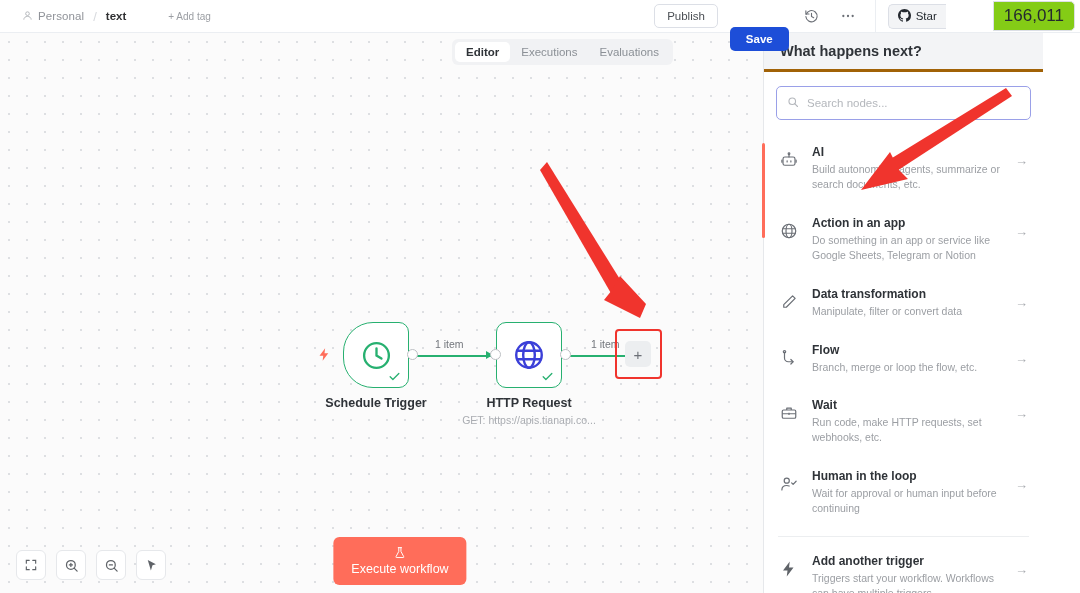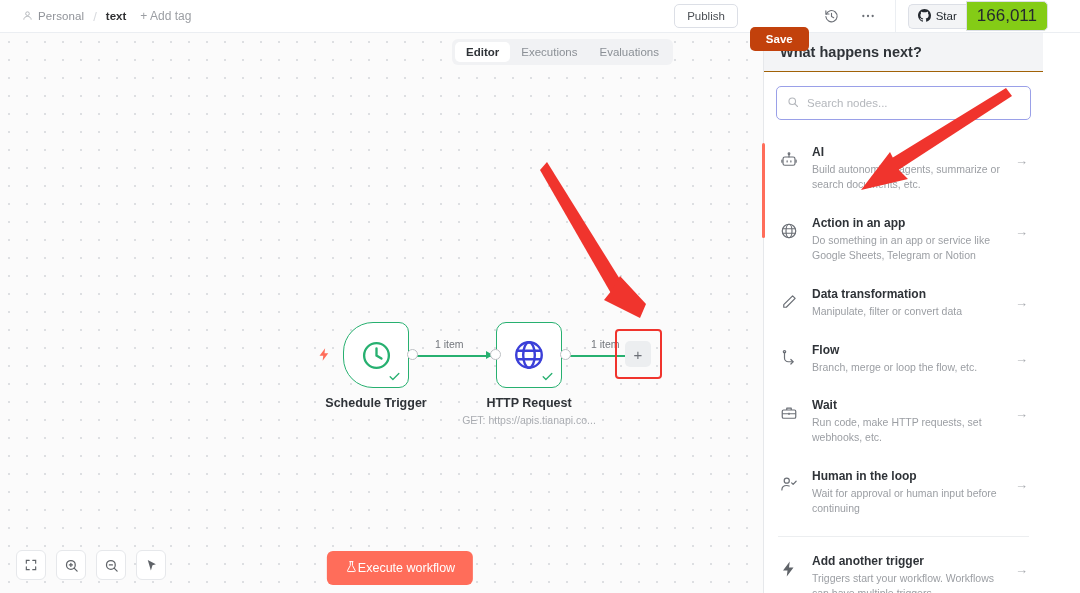--- a/index.html
+++ b/index.html
@@ -14,39 +14,39 @@
   
   .topbar {
     position: absolute; left: 0; top: 0; width: 1080px; height: 33px;
     background: #ffffff; border-bottom: 1px solid #ebeef2;
     display: flex; align-items: center; z-index: 30;
   }
   .breadcrumb { display: flex; align-items: center; margin-left: 22px; gap: 7px; }
   .bc-person { font-size: 11.5px; color: #909399; letter-spacing: .1px; }
   .bc-sep { color: #d7dade; font-size: 13px; padding: 0 2px; }
   .bc-name { font-size: 11.5px; color: #303133; font-weight: bold; }
-  .add-tag { margin-left: 14px; font-size: 12px; color: #9b9ea3; }
+  .add-tag { margin-left: 42px; font-size: 10px; color: #9b9ea3; }
   .top-right { margin-left: auto; display: flex; align-items: center; }
   .btn-publish {
     font-size: 11.5px; color: #4b4f54; background: #fff;
     border: 1px solid #dcdfe6; border-radius: 5px;
     padding: 5px 12px; cursor: pointer;
   }
   .btn-save {
-    font-size: 11.5px; color: #ffffff; background: #c2410c;
+    font-size: 11.5px; color: #ffffff; background: #1d4ed8;
     border: none; border-radius: 5px; font-weight: bold;
     padding: 6px 16px; margin-left: 12px; cursor: pointer; margin-top: 46px;
   }
   .icon-btn {
     width: 26px; height: 26px; margin-left: 10px; cursor: pointer;
     display: flex; align-items: center; justify-content: center;
     color: #6b6f76; border-radius: 4px; background: transparent;
   }
   .divider-v { width: 1px; height: 33px; background: #ebeef2; margin: 0 12px 0 14px; }
-  .star-group { display: flex; align-items: center; margin-right: 32px; }
+  .star-group { display: flex; align-items: center; margin-right: 5px; gap: 47px; }
   .star-left {
     display: flex; align-items: center; gap: 5px;
     background: #f3f4f6; border: 1px solid #dcdfe6; border-right: none;
     border-radius: 5px 0 0 5px; padding: 4px 9px; font-size: 11.5px; color: #24292f;
   }
   .star-count {
     background: #84cc16; border: 1px solid #dcdfe6;
     border-radius: 0 5px 5px 0; padding: 4px 10px;
     font-size: 17px; color: #24292f;
   }
@@ -132,29 +132,30 @@
     border: 1px solid #e6e8eb; border-radius: 6px;
     display: flex; align-items: center; justify-content: center;
     color: #5f6368; cursor: pointer;
   }
   .execute-btn {
     position: absolute; left: 50%; transform: translateX(-50%); bottom: 8px;
     background: #ff6d5a; color: #ffffff; border: none; border-radius: 6px;
     font-size: 12.5px; padding: 9px 18px; cursor: pointer;
     display: flex; align-items: center; 
     font-family: "Liberation Sans", sans-serif;
+    flex-direction: column;
   }
 
   
   .panel {
     position: absolute; right: 0; top: 33px; width: 280px; height: 560px;
     background: #ffffff; border-left: 1px solid #e6e8eb; z-index: 20;
   }
   .panel-header {
-    height: 39px; background: #f3f4f6; border-bottom: 1px solid #a16207;
+    height: 39px; background: #f3f4f6; border-bottom: 3px solid #a16207;
     display: flex; align-items: center; padding-left: 16px;
   }
   .panel-title { font-size: 14.5px; font-weight: bold; color: #2f3338; }
   .panel-search-wrap { padding: 14px 12px 10px 12px; }
   .search-box {
     display: flex; align-items: center; gap: 8px;
     border: 1px solid #9aa0e8; border-radius: 5px;
     padding: 7px 10px; background: #ffffff;
   }
   .search-input {

